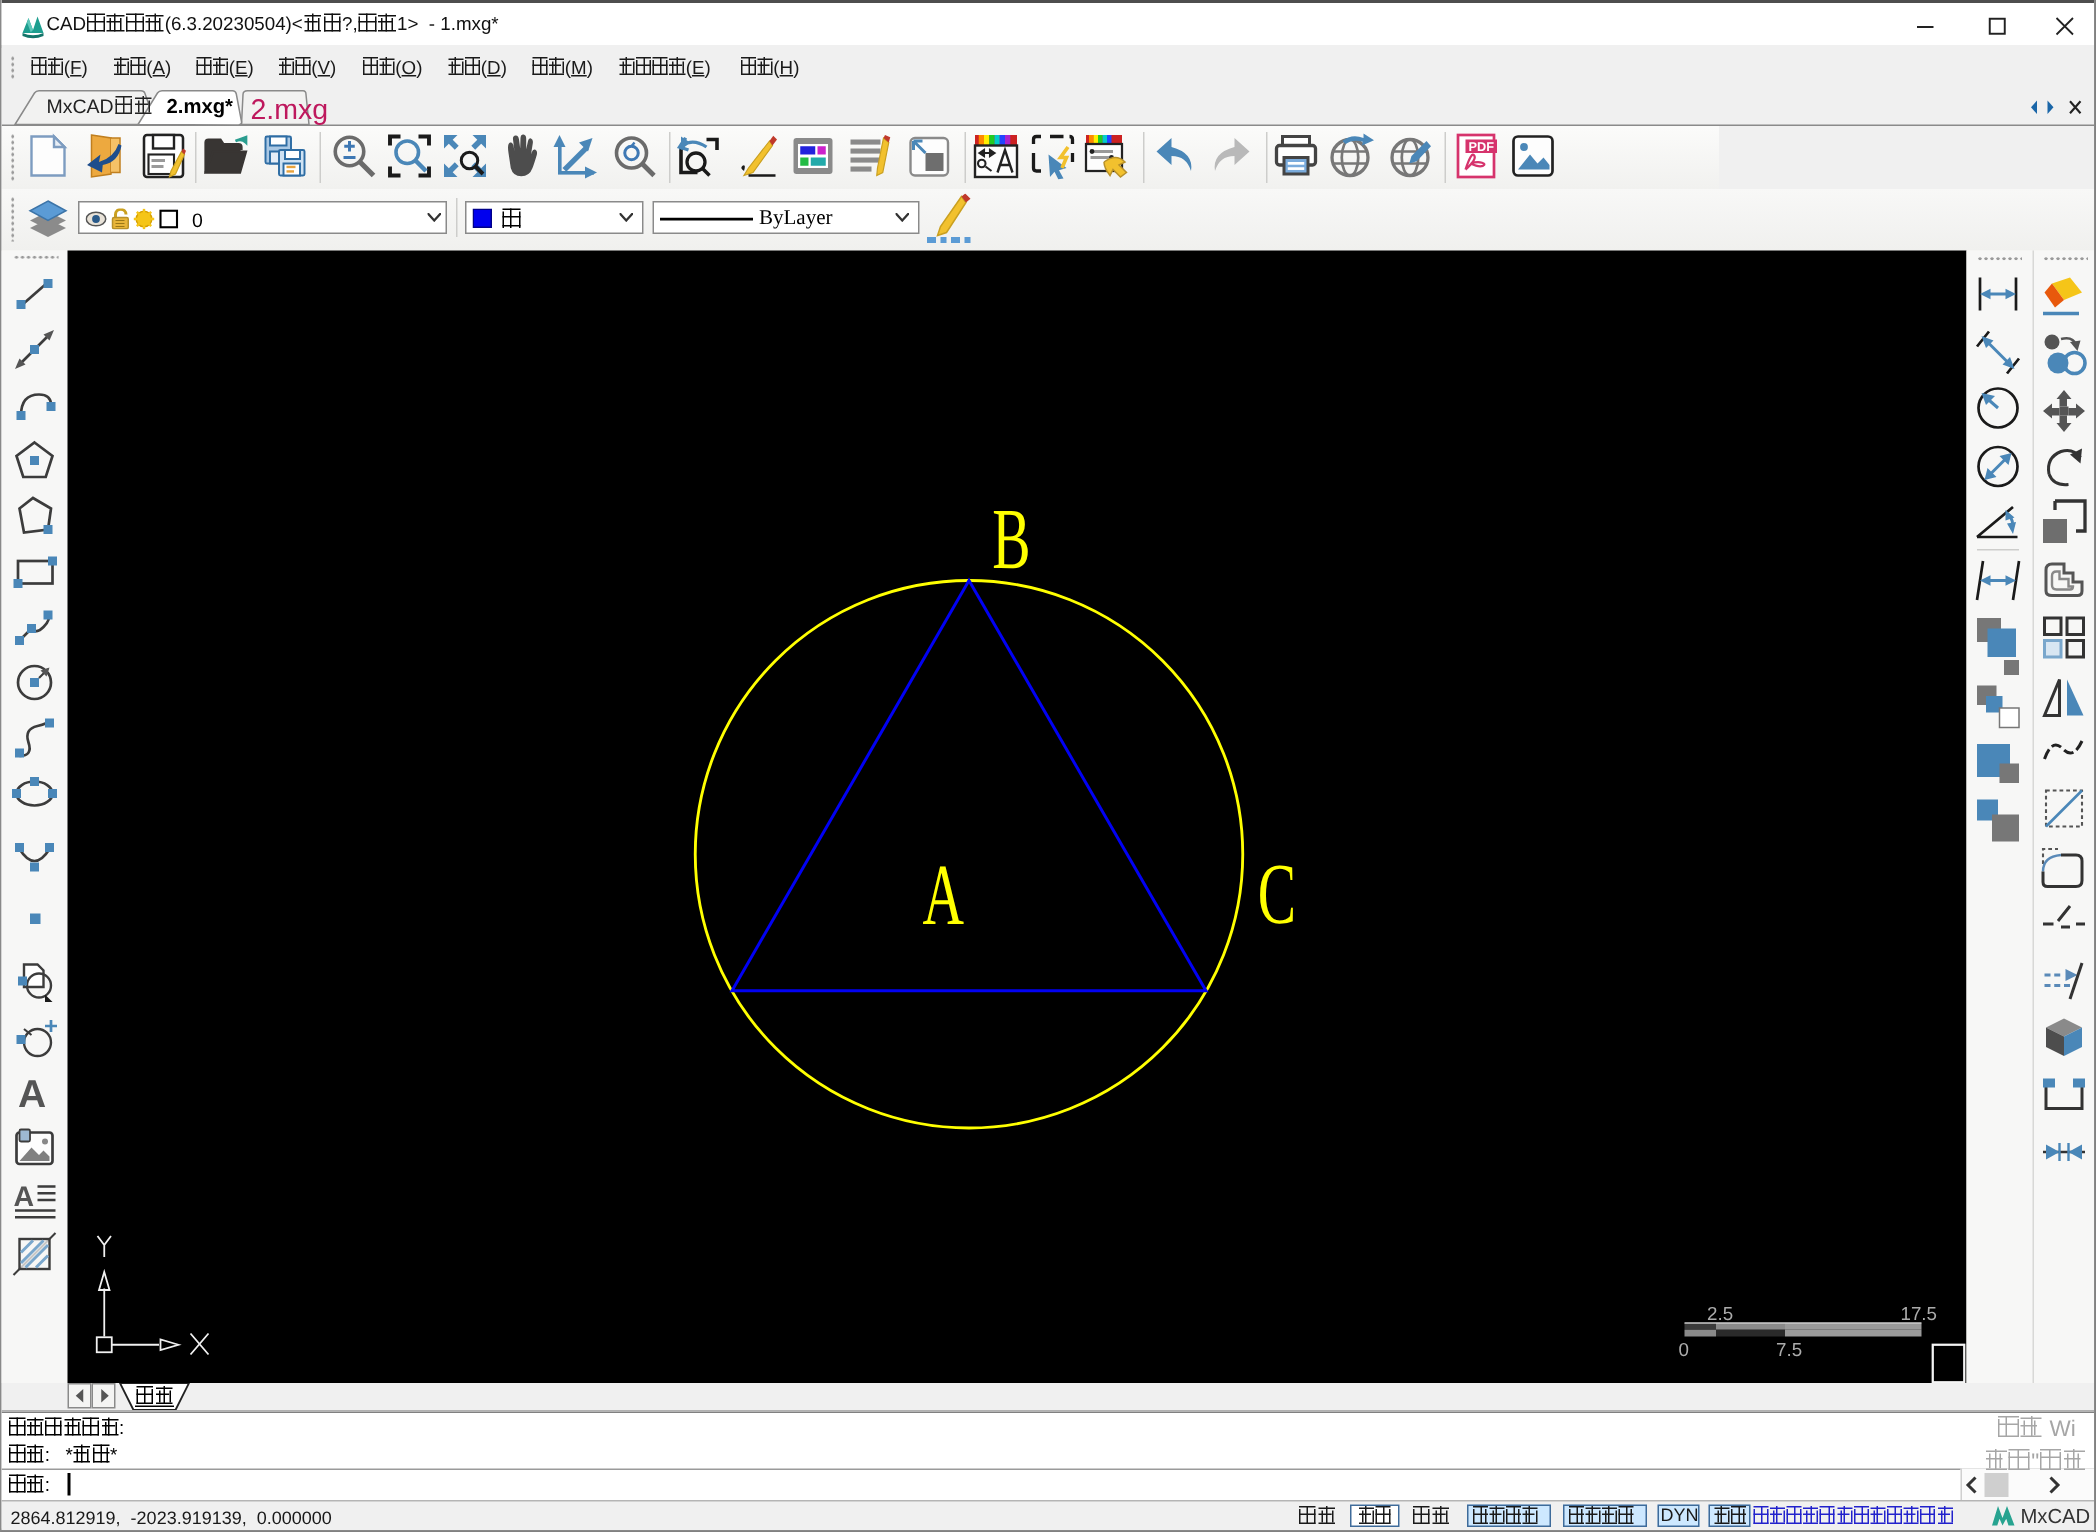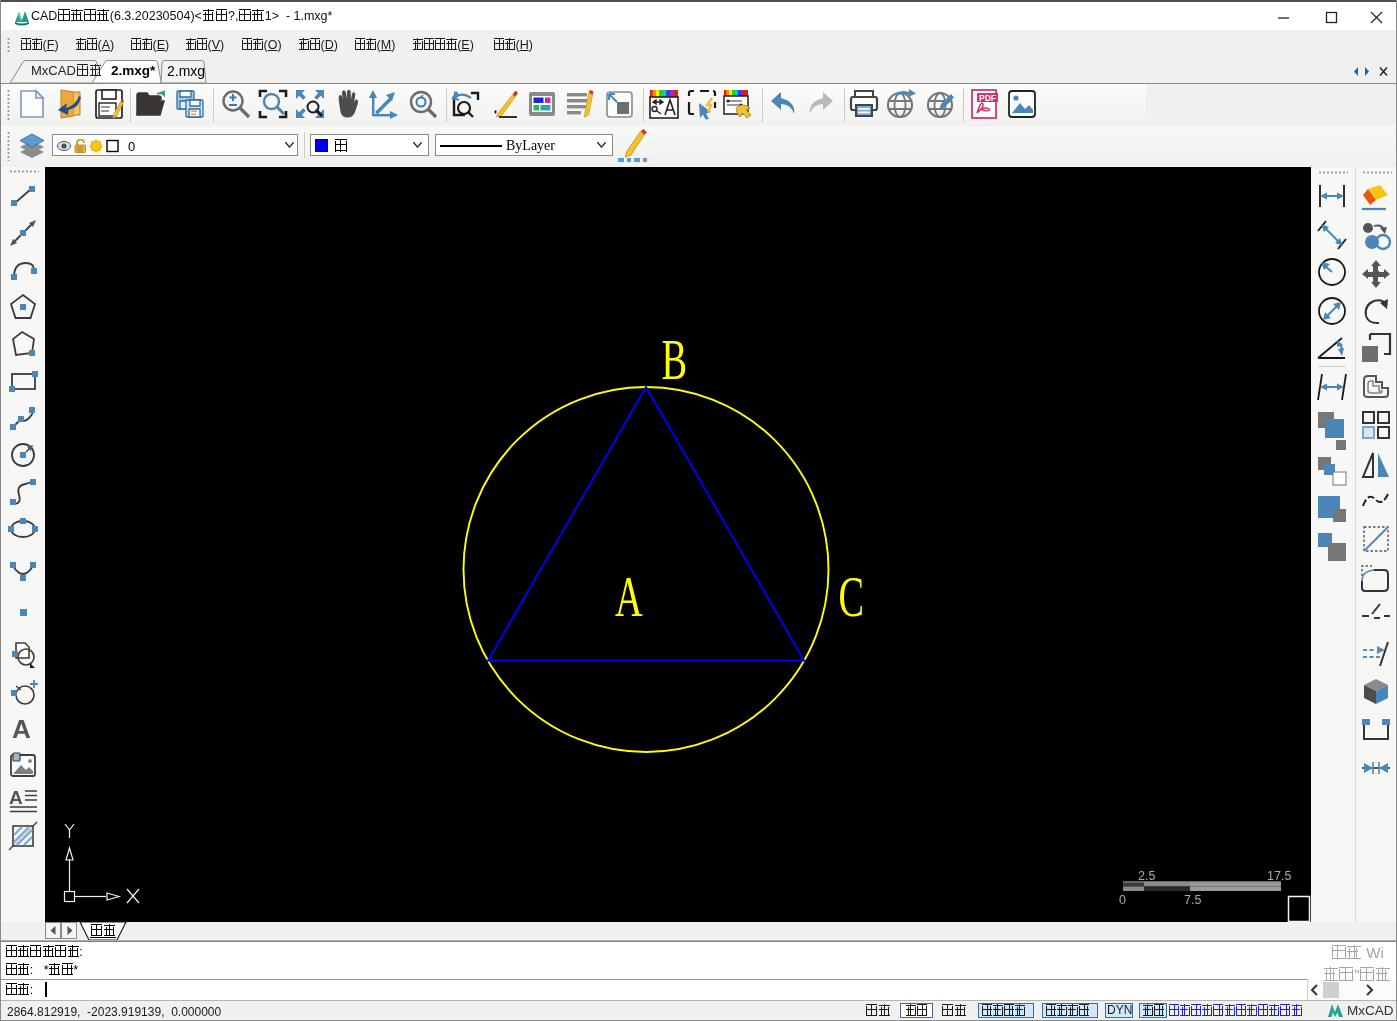--- a/index.html
+++ b/index.html
@@ -94,21 +94,21 @@
 </div>
 <div class="abs" id="tabs">
  <svg width="1395" height="26" viewBox="0 0 1395 26">
   <path d="M0 25.5 H1395" stroke="#8a8a8a" stroke-width="1" fill="none"></path>
   <path d="M9 25 L22 4 Q23 2.5 25 2.5 L93 2.5 Q95 2.5 95.5 4 L103 25 Z" fill="#f2f2f1" stroke="#8a8a8a" stroke-width="1"></path>
   <path d="M160 25 L161 5 Q161 2.5 164 2.5 L201 2.5 Q203 2.5 203 5 L205 25 Z" fill="#f2f2f1" stroke="#8a8a8a" stroke-width="1"></path>
   <path d="M91 25 L104 4 Q105 2.5 107 2.5 L154 2.5 Q156 2.5 156.5 4.5 L160 23 Q160.4 25 158 25.3 Z" fill="#ffffff" stroke="#8a8a8a" stroke-width="1"></path>
  </svg>
  <span class="abs" style="left:30px;top:5px;font-size:13px;color:#222">MxCAD<span class="c"></span><span class="c b"></span></span>
  <span class="abs" style="left:110px;top:5px;font-size:13.5px;font-weight:bold;color:#000">2.mxg*</span>
- <span class="abs" style="left:166px;top:5px;font-size:14px;color:#000000">2.mxg</span>
+ <span class="abs" style="left:166px;top:5px;font-size:19px;color:#be185d">2.mxg</span>
  <svg class="abs" style="left:1352px;top:8px" width="40" height="12" viewBox="0 0 40 12">
   <path d="M5 1 L1 5.5 L5 10 Z" fill="#1a66a8"></path>
   <path d="M12 1 L16 5.5 L12 10 Z" fill="#1a66a8"></path>
   <path d="M27 1.5 L34 9.5 M34 1.5 L27 9.5" stroke="#222" stroke-width="1.4"></path>
  </svg>
 </div>
 <div class="abs" id="tb1">
  <div class="grip" style="left:6px;top:5px;height:32px"></div>
  <svg class="i" style="left:15px" viewBox="0 0 32 32">
       <path d="M5 3 H20 L27 10 V29 H5 Z" fill="#fdfdfd" stroke="#7d9cc0" stroke-width="1.6"></path>

